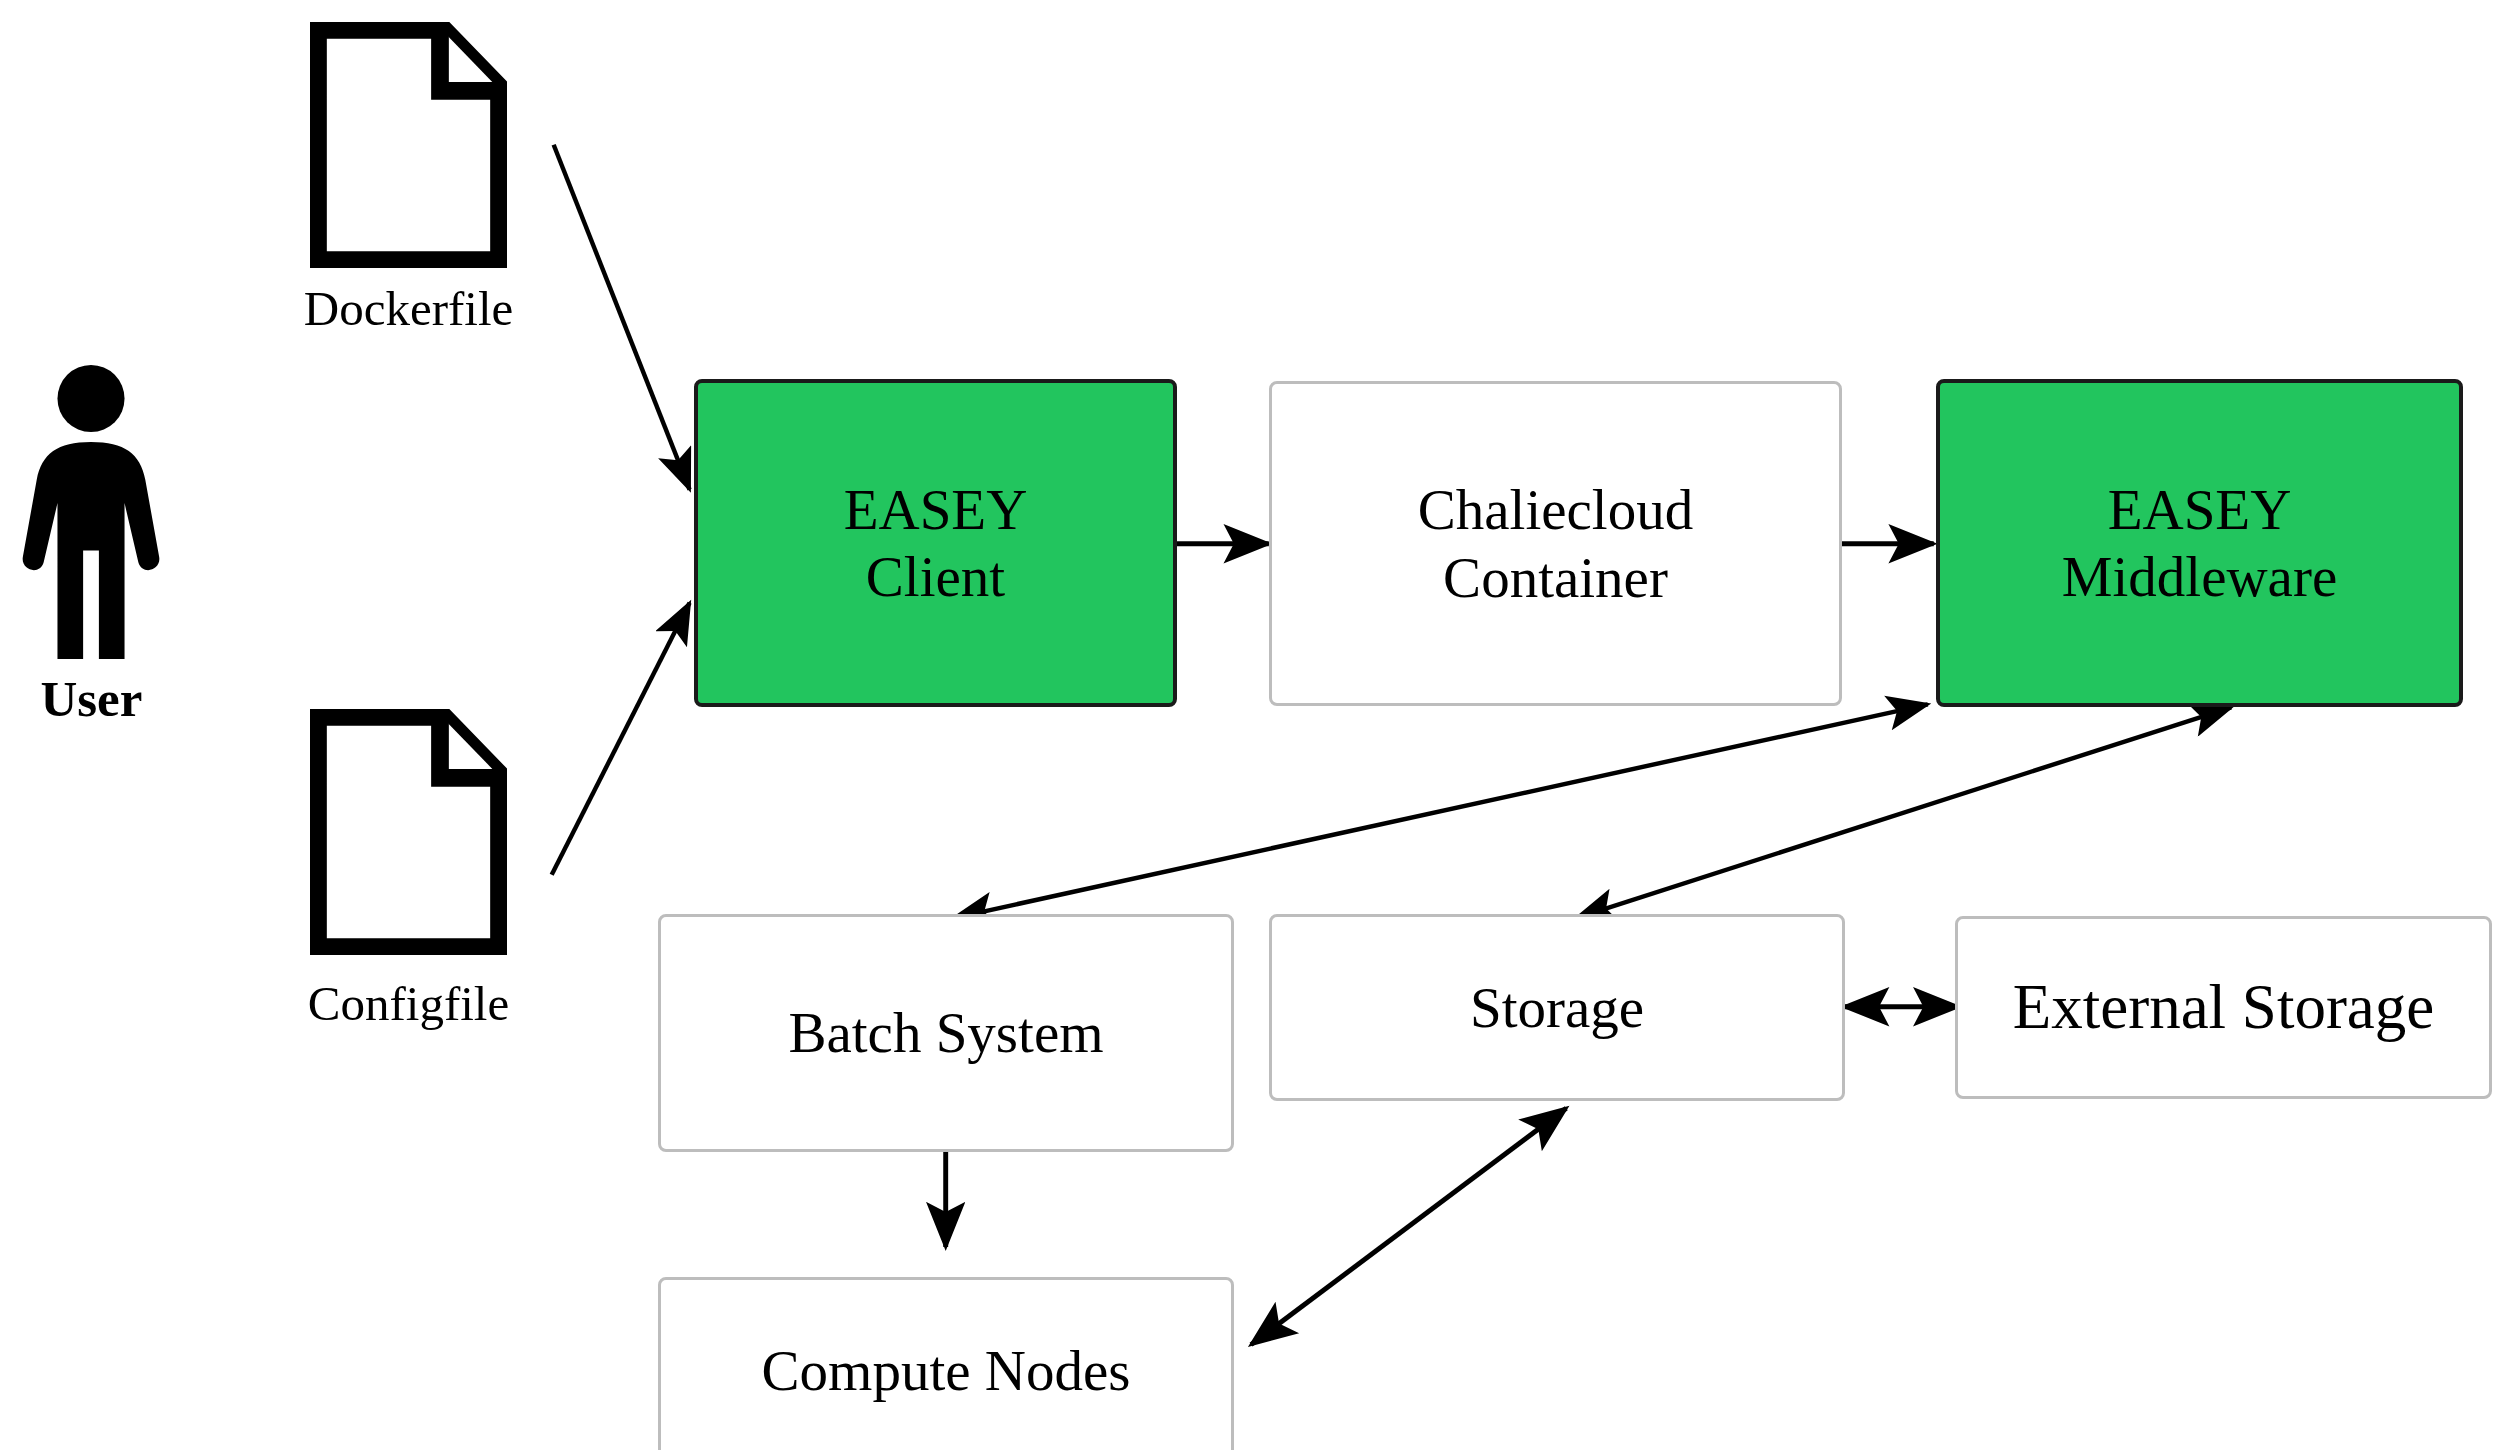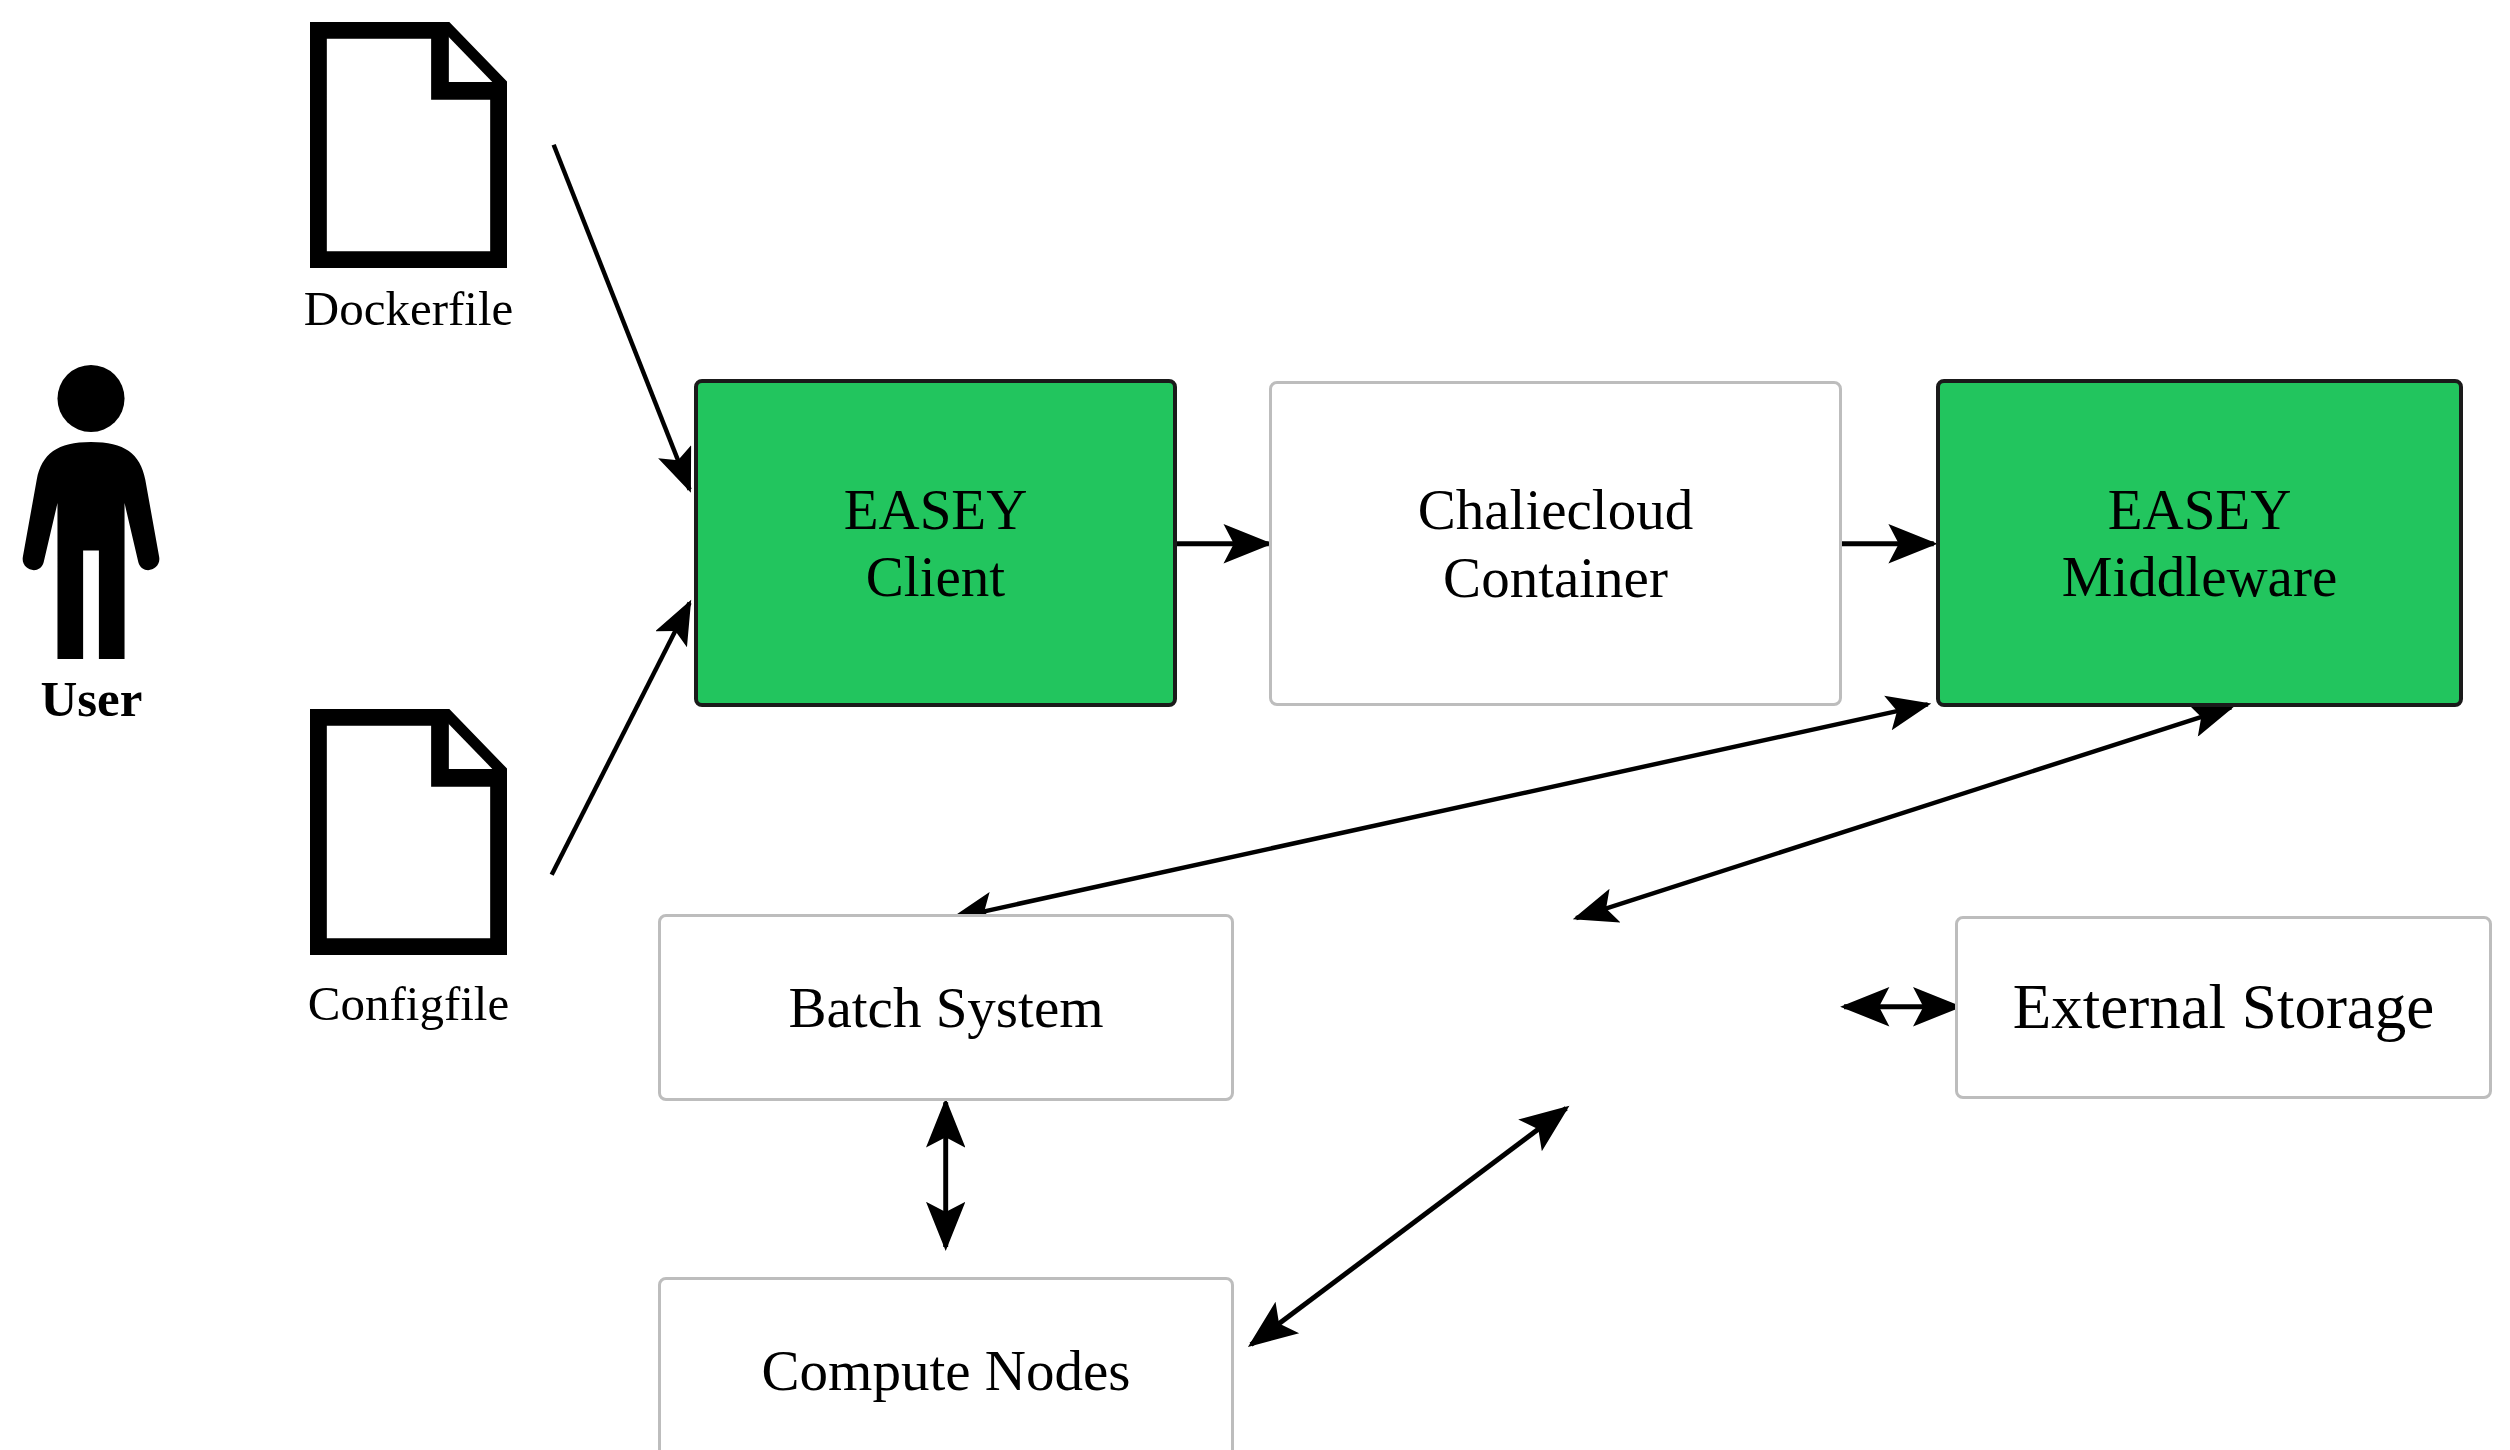--- a/index.html
+++ b/index.html
@@ -171,24 +171,27 @@
     <div class="node plain" style="left:1269px; top:381px; width:573px; height:325px; font-size:57px;">
       <span class="node-label">Chaliecloud
 Container</span>
     </div>
 
     <div class="node shaded" style="left:1936px; top:379px; width:527px; height:328px; font-size:57px;">
       <span class="node-label">EASEY
 Middleware</span>
     </div>
 
-    <div class="node plain" style="left:658px; top:914px; width:576px; height:187px; font-size:57px;">
+    <div class="node plain" style="left:658px; top:914px; width:576px; height:238px; font-size:57px;">
       <span class="node-label">Batch System</span>
     </div>
 
+    <div class="node plain" style="left:1269px; top:914px; width:576px; height:187px; font-size:57px;">
+      <span class="node-label">Storage</span>
+    </div>
 
     <div class="node plain" style="left:1955px; top:916px; width:537px; height:183px; font-size:63px;">
       <span class="node-label">External Storage</span>
     </div>
 
     <div class="node plain" style="left:658px; top:1249px; width:576px; height:187px; font-size:57px;margin-top:28px;">
       <span class="node-label">Compute Nodes</span>
     </div>
 
   </div>

